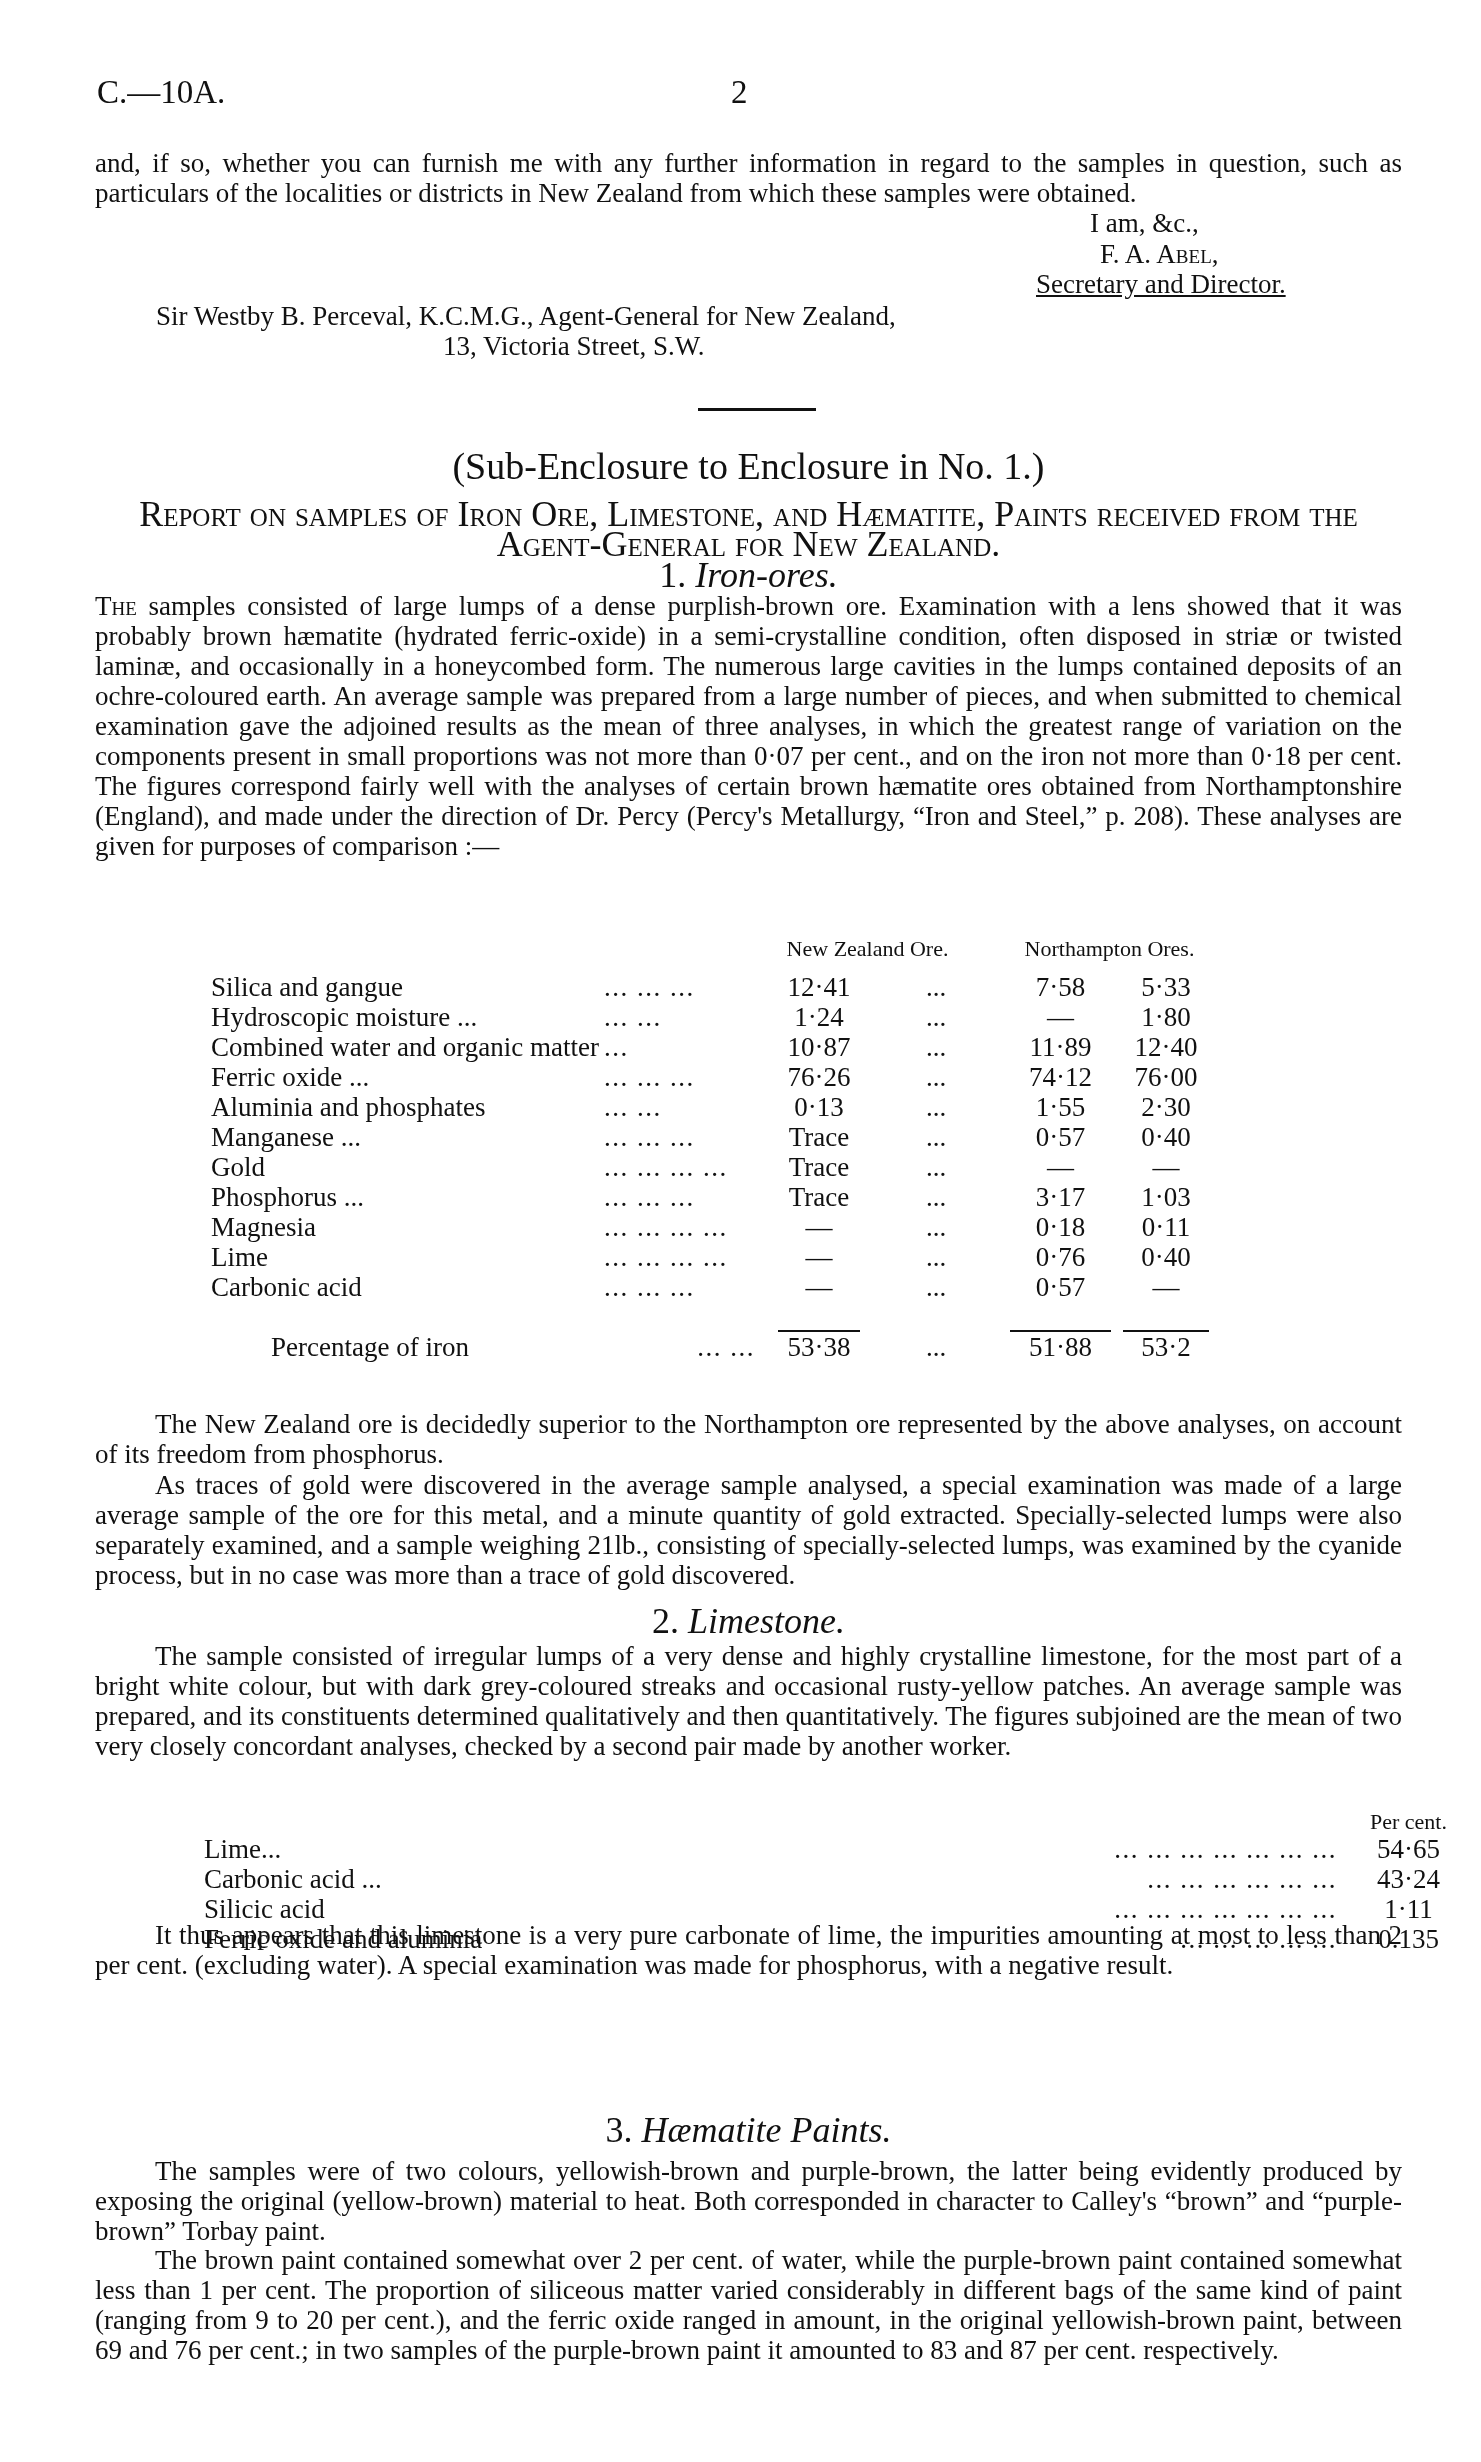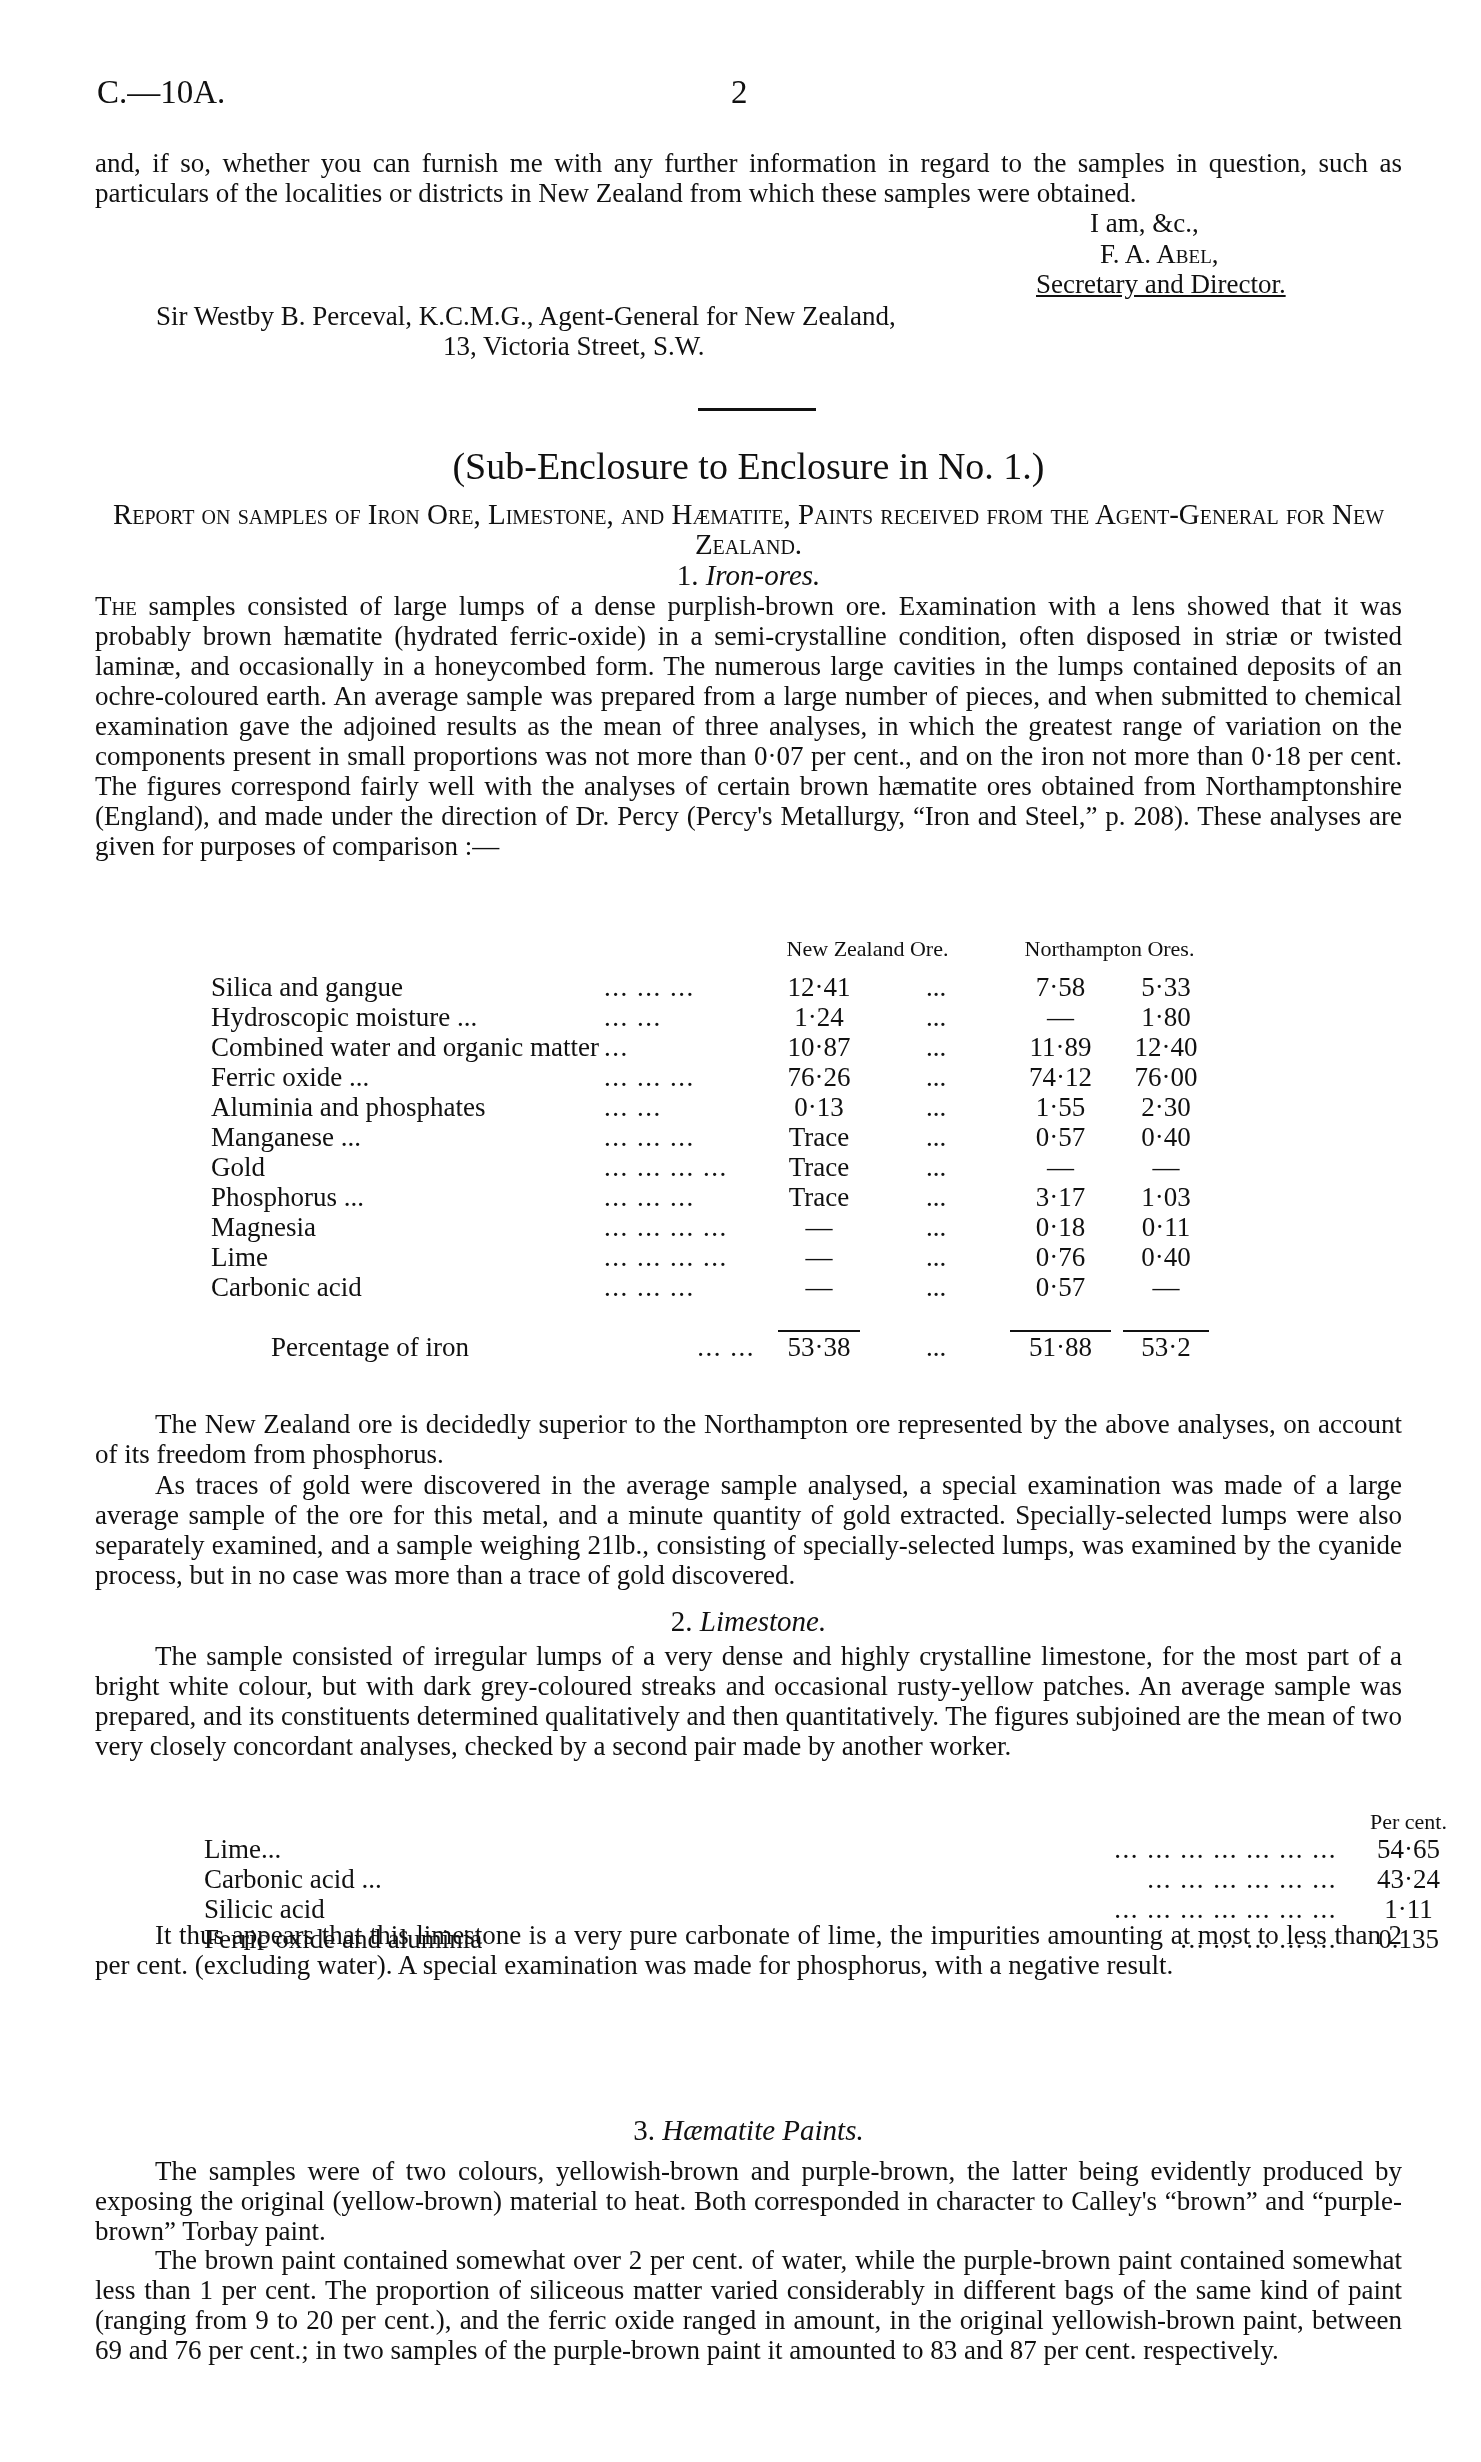--- a/index.html
+++ b/index.html
@@ -8,21 +8,21 @@
   .page { position: absolute; left: 0; top: 0; width: 1481px; height: 2462px; }
   .hdr { position: absolute; top: 76px; font-size: 33px; line-height: 1; }
   .hdr-left { left: 97px; }
   .hdr-center { left: 731px; }
   .text { position: absolute; left: 95px; width: 1307px; font-size: 27px; line-height: 30px; text-align: justify; }
   .indent { text-indent: 60px; }
   .right-block { position: absolute; font-size: 27px; line-height: 30px; }
   .center { text-align: center; position: absolute; left: 95px; width: 1307px; }
   .rule { position: absolute; left: 698px; width: 118px; height: 3px; background: #111; top: 408px; }
   .title { top: 444px; font-size: 38px; line-height: 45px; }
-  .sub { font-size: 29px; line-height: 30px; }
+  .sub { font-size: 36px; line-height: 30px; }
   .sc { font-variant: small-caps; }
   .it { font-style: italic; }
   table.data { position: absolute; border-collapse: collapse; font-size: 27px; }
   table.data td { padding: 0; height: 30px; line-height: 30px; white-space: nowrap; vertical-align: bottom; }
   .lead { letter-spacing: 1.5px; }
   .num { text-align: center; }
   .colhead { font-size: 22px; }
   .ruleline { border-top: 2.3px solid #111; }
 </style>
 </head>

